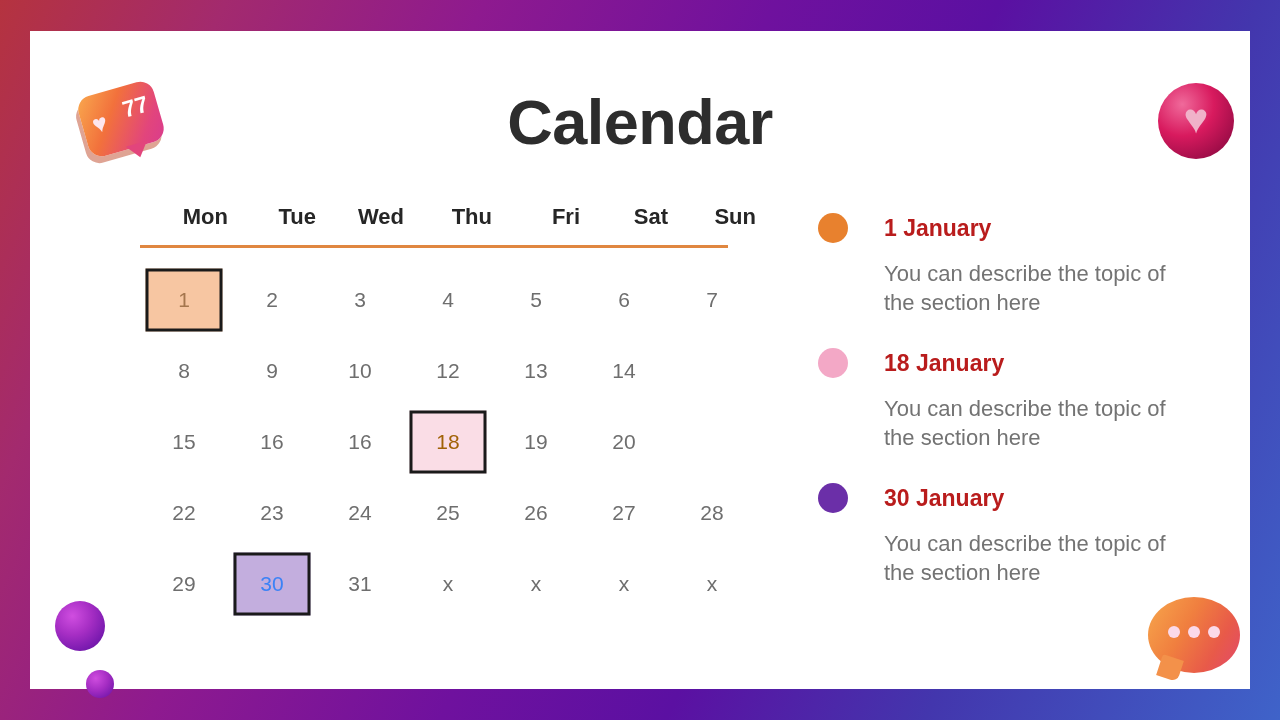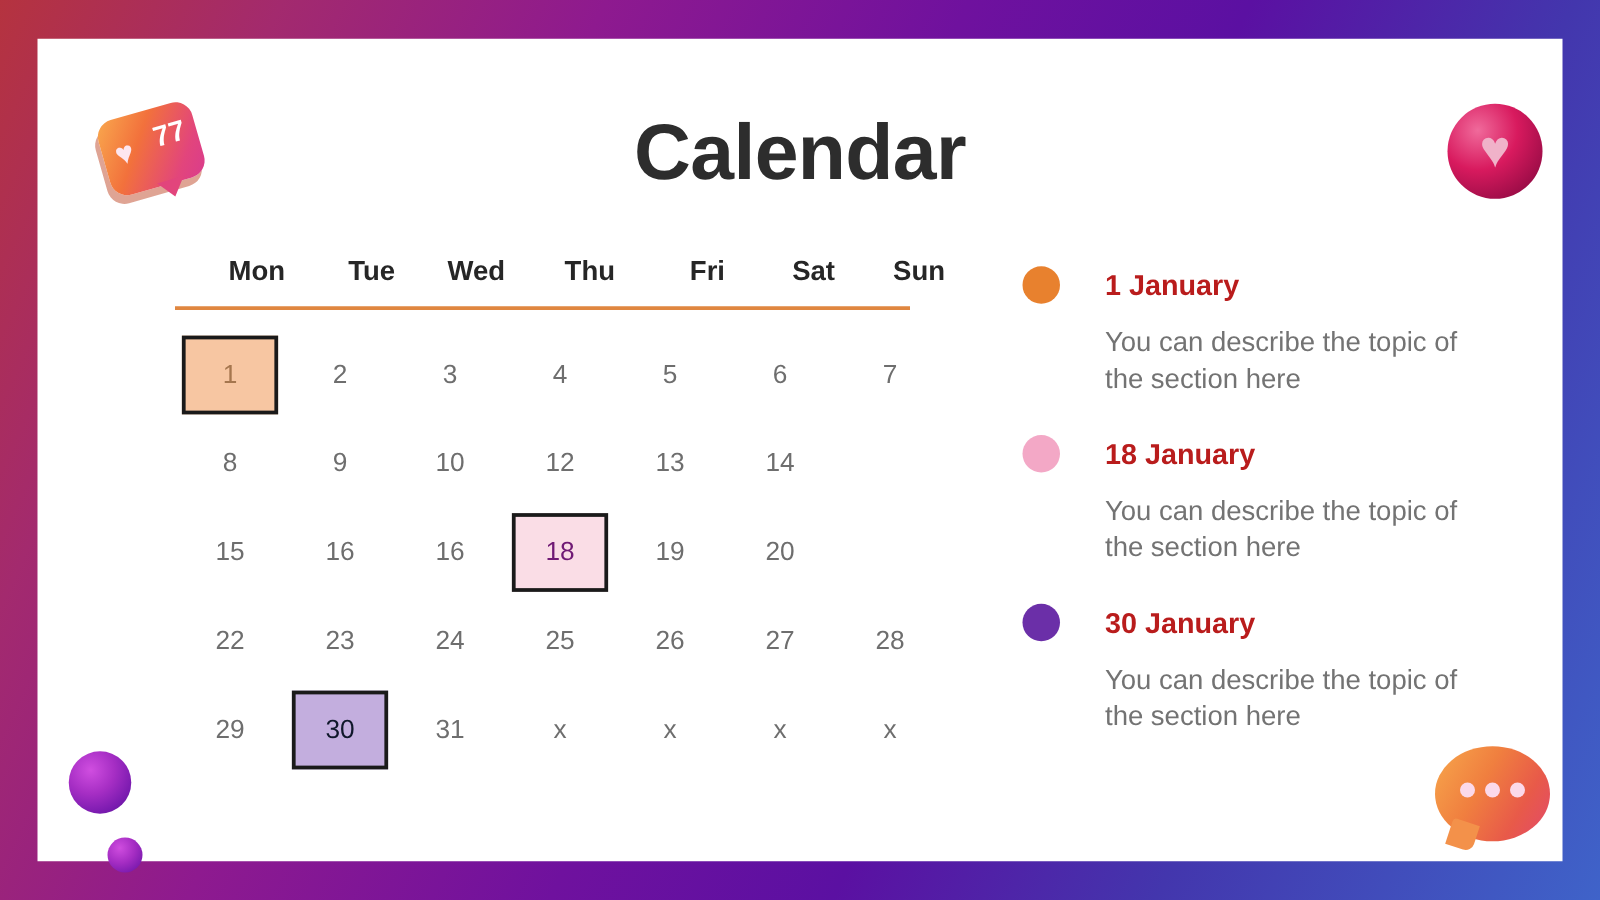--- a/index.html
+++ b/index.html
@@ -98,23 +98,23 @@
     transform:translate(-50%,-50%);
     width:77px; height:63px;
     border:3px solid #1a1a1a;
     z-index:0;
   }
   .day .num { position:relative; z-index:1; }
 
   .day.hl-orange .box { background:#f7c6a2; }
   .day.hl-orange .num { color:#a5764e; }
   .day.hl-pink   .box { background:#fadde6; }
-  .day.hl-pink   .num { color:#701a75; }
+  .day.hl-pink   .num { color:#a16207; }
   .day.hl-purple .box { background:#c3aede; }
-  .day.hl-purple .num { color:#0f172a; }
+  .day.hl-purple .num { color:#3b82f6; }
 
   
   #legend {
     position:absolute;
     left:788px; top:180px;
     width:400px;
   }
   .legend-item { margin-bottom:29px; }
   .legend-head {
     display:flex;

